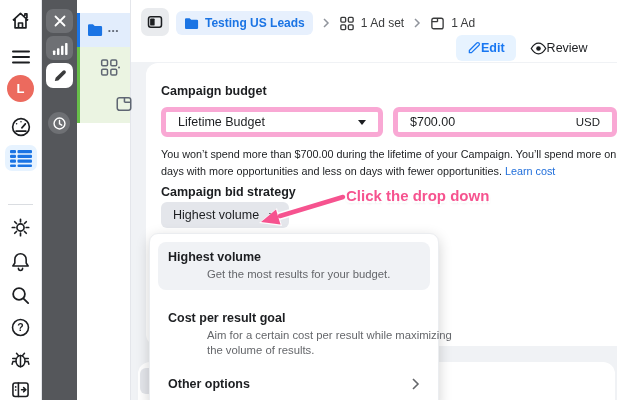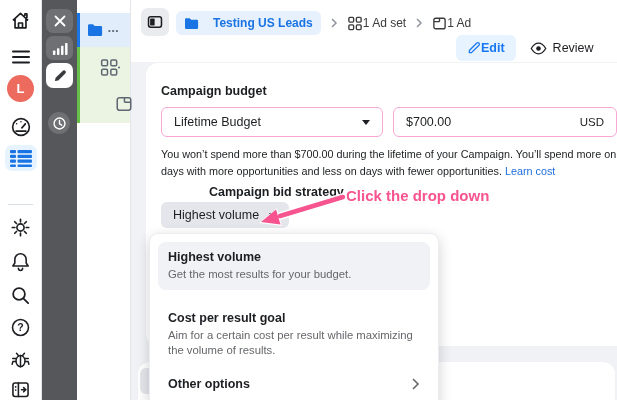--- a/index.html
+++ b/index.html
@@ -23,49 +23,49 @@
   .tree { position:absolute; left:77px; top:0; width:53px; height:400px; background:#fff; z-index:2; }
   .tree-campaign { position:absolute; left:0; top:13px; width:53px; height:34px; background:#e2edfc; border-left:3px solid #1b74e4; display:flex; align-items:center; }
   .tree-adset { position:absolute; left:0; top:47px; width:53px; height:76px; background:#ebf4e2; border-left:3px solid #68bf4a; }
   .dots { font-size:8px; letter-spacing:1px; color:#5f6673; margin-left:5px; }
 
   
   .main { position:absolute; left:130px; top:0; width:487px; height:400px; background:#f0f2f5; border-left:1px solid #e4e6eb; }
   .header { position:absolute; left:0; top:0; width:487px; height:62px; background:#fff; }
   .toggle-btn { position:absolute; left:10px; top:8px; width:28px; height:28px; border-radius:7px; background:#e9ebee; display:flex; align-items:center; justify-content:center; }
   .crumbs { position:absolute; left:45px; top:11px; height:24px; display:flex; align-items:center; gap:9px; }
-  .crumb-pill { height:24px; padding:0 8px; border-radius:6px; background:#e7f0fd; display:flex; align-items:center; gap:14px; color:#1b74e4; font-size:12px; font-weight:600; }
-  .crumb { display:flex; align-items:center; font-size:12px; color:#3a3b3c; }
+  .crumb-pill { height:24px; padding:0 8px; border-radius:6px; background:#e7f0fd; display:flex; align-items:center; gap:6px; color:#1b74e4; font-size:12px; font-weight:600; }
+  .crumb { display:flex; align-items:center; gap:6px; font-size:12px; color:#3a3b3c; }
   .actions { position:absolute; top:35px; left:325px; display:flex; align-items:center; gap:14px; }
   .edit-btn { height:26px; padding:0 11px; border-radius:6px; background:#e7f3ff; display:flex; align-items:center; color:#1877f2; font-size:12.5px; font-weight:bold; }
-  .review-btn { display:flex; align-items:center; gap:6px; font-size:12.5px; font-weight:500; color:#1c1e21; }
+  .review-btn { display:flex; align-items:center; font-size:12.5px; font-weight:500; color:#1c1e21; }
 
   
   .panel { position:absolute; left:15px; top:63px; width:500px; height:283px; background:#fff; border-radius:12px; }
   .scroll-thumb { position:absolute; right:2px; top:9px; width:5px; height:48px; border-radius:3px; background:#ccd0d5; }
   .sec-label { position:absolute; left:15px; font-size:12.5px; font-weight:bold; color:#1c1e21; }
-  .input-box { position:absolute; top:44px; height:30px; border:1px solid #f9a8d4; border-radius:6px; background:#fff; display:flex; align-items:center; font-size:12.5px; color:#1c1e21; }
+  .input-box { position:absolute; top:44px; height:30px; border:5px solid #f9a8d4; border-radius:6px; background:#fff; display:flex; align-items:center; font-size:12.5px; color:#1c1e21; }
   .sel-budget { left:15px; width:222px; padding:0 12px; justify-content:space-between; }
   .inp-amount { left:247px; width:224px; padding:0 12px; justify-content:space-between; }
   .caret { width:0; height:0; border-left:4px solid transparent; border-right:4px solid transparent; border-top:5px solid #1c1e21; }
   .budget-desc { position:absolute; left:15px; top:83px; width:458px; font-size:10.8px; line-height:17px; color:#1c1e21; }
   .learn-more { color:#216fdb; cursor:pointer; }
   .bid-pill { position:absolute; left:15px; top:139px; height:26px; padding:0 12px; border-radius:6px; background:#e4e6eb; display:flex; align-items:center; gap:10px; font-size:12.5px; color:#1c1e21; }
 
   
   .annotation { position:absolute; left:215px; top:187px; z-index:30; font-size:15px; font-weight:bold; color:#f6538f; white-space:nowrap;
     text-shadow:-1.5px -1.5px 0 #fff, 1.5px -1.5px 0 #fff, -1.5px 1.5px 0 #fff, 1.5px 1.5px 0 #fff, 0 2px 3px rgba(0,0,0,.15); }
   .arrow-svg { position:absolute; left:122px; top:192px; z-index:30; }
 
   
   .dropdown { position:absolute; left:18px; top:233px; width:290px; background:#fff; border:1px solid #ebedf0; border-radius:9px; padding:8px; z-index:20; box-shadow:0 4px 14px rgba(0,0,0,.18); }
   .dd-item { position:relative; padding:8px 10px; border-radius:8px; }
   .dd-item.selected { background:#f0f2f5; }
   .dd-title { font-size:12.5px; font-weight:bold; color:#1c1e21; margin-bottom:3px; }
-  .dd-desc { font-size:11.3px; line-height:15px; color:#65676b; width:248px; }
+  .dd-desc { font-size:11.3px; line-height:15px; color:#65676b; width:248px;margin-left:39px; }
   .dd-chevron { position:absolute; right:10px; top:50%; transform:translateY(-50%); }
 
   
   .footer-card { position:absolute; left:7px; top:362px; width:477px; height:38px; background:#fff; border-radius:12px 12px 0 0; z-index:5; }
   .footer-pill { position:absolute; left:2px; top:6px; width:48px; height:26px; border-radius:6px; background:#e4e6eb; }
 
   svg { display:block; }
 </style>
 </head>
 <body>
@@ -268,21 +268,21 @@
       <span>Lifetime Budget</span>
       <span class="caret"></span>
     </div>
     <div class="input-box inp-amount">
       <span>$700.00</span>
       <span style="font-size:11.5px;">USD</span>
     </div>
 
     <div class="budget-desc"><span>You won’t spend more than $700.00 during the lifetime of your Campaign. You’ll spend more on days with more opportunities and less on days with fewer opportunities.</span> <span class="learn-more">Learn cost</span></div>
 
-    <div class="sec-label" style="top:122px;margin-left:48px;">Campaign bid strategy</div>
+    <div class="sec-label" style="top:122px;">Campaign bid strategy</div>
 
     <div class="bid-pill">
       <span>Highest volume</span>
       <span class="caret"></span>
     </div>
   </div>
 
   <div class="annotation">Click the drop down</div>
   <svg class="arrow-svg" width="100" height="38" viewBox="0 0 100 38">
     <path d="M27 24 L90 5" stroke="#ffffff" stroke-width="8" stroke-linecap="round" fill="none" opacity="0.9"></path>

